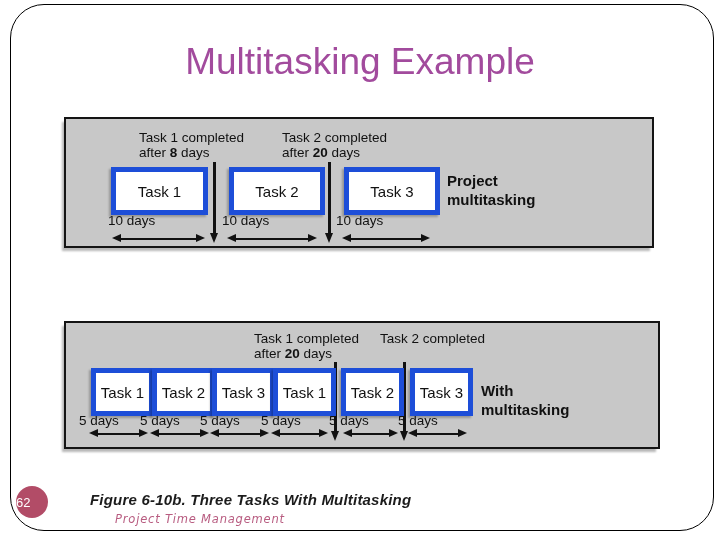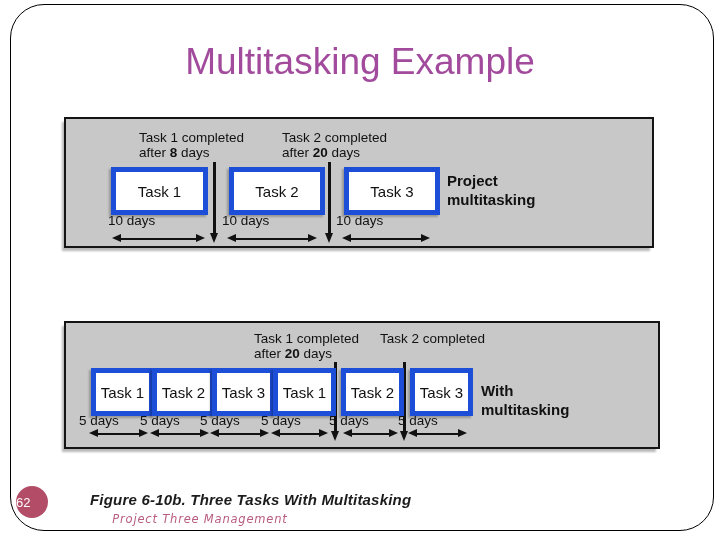--- a/index.html
+++ b/index.html
@@ -154,14 +154,14 @@
       <div>With</div>
       <div>multitasking</div>
     </div>
   </div>
 
   <div class="caption cap-b">Figure 6-10b. Three Tasks With Multitasking</div>
 
   <div class="page-badge">
     <span>62</span>
   </div>
-  <div class="footer">Project Three Management</div>
+  <div class="footer">Project Time Management</div>
 </div>
 
 </body></html>

